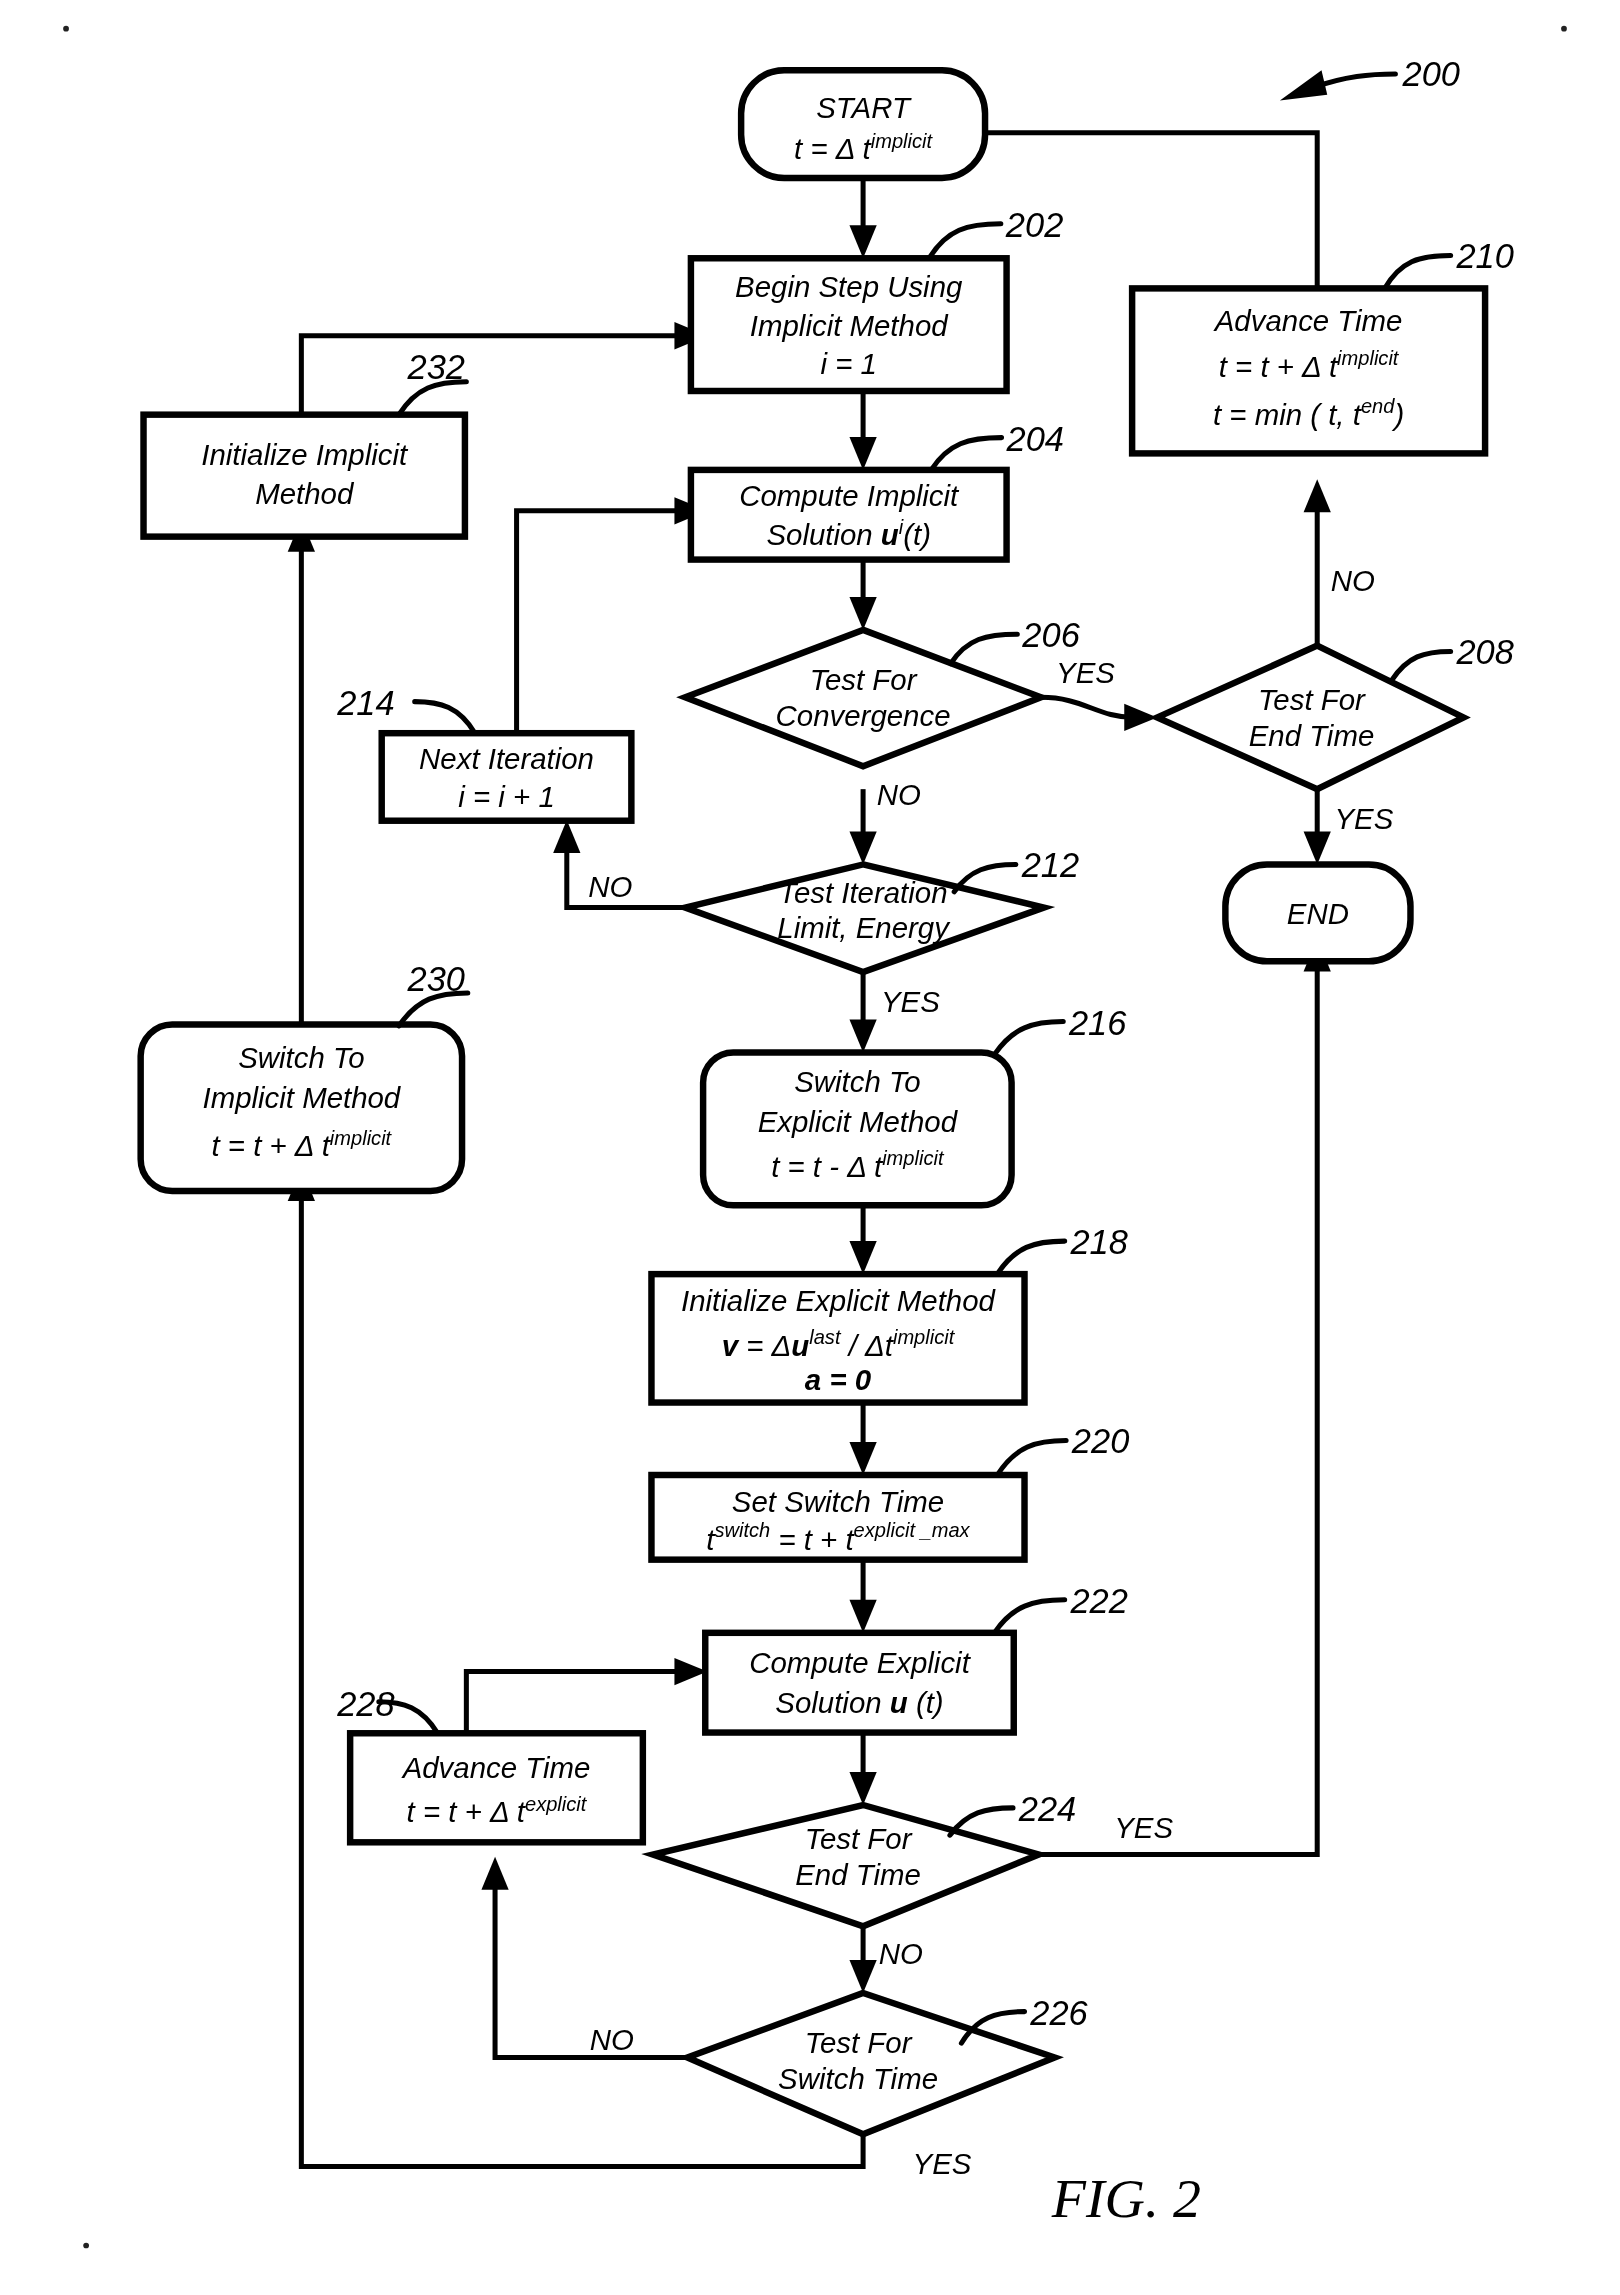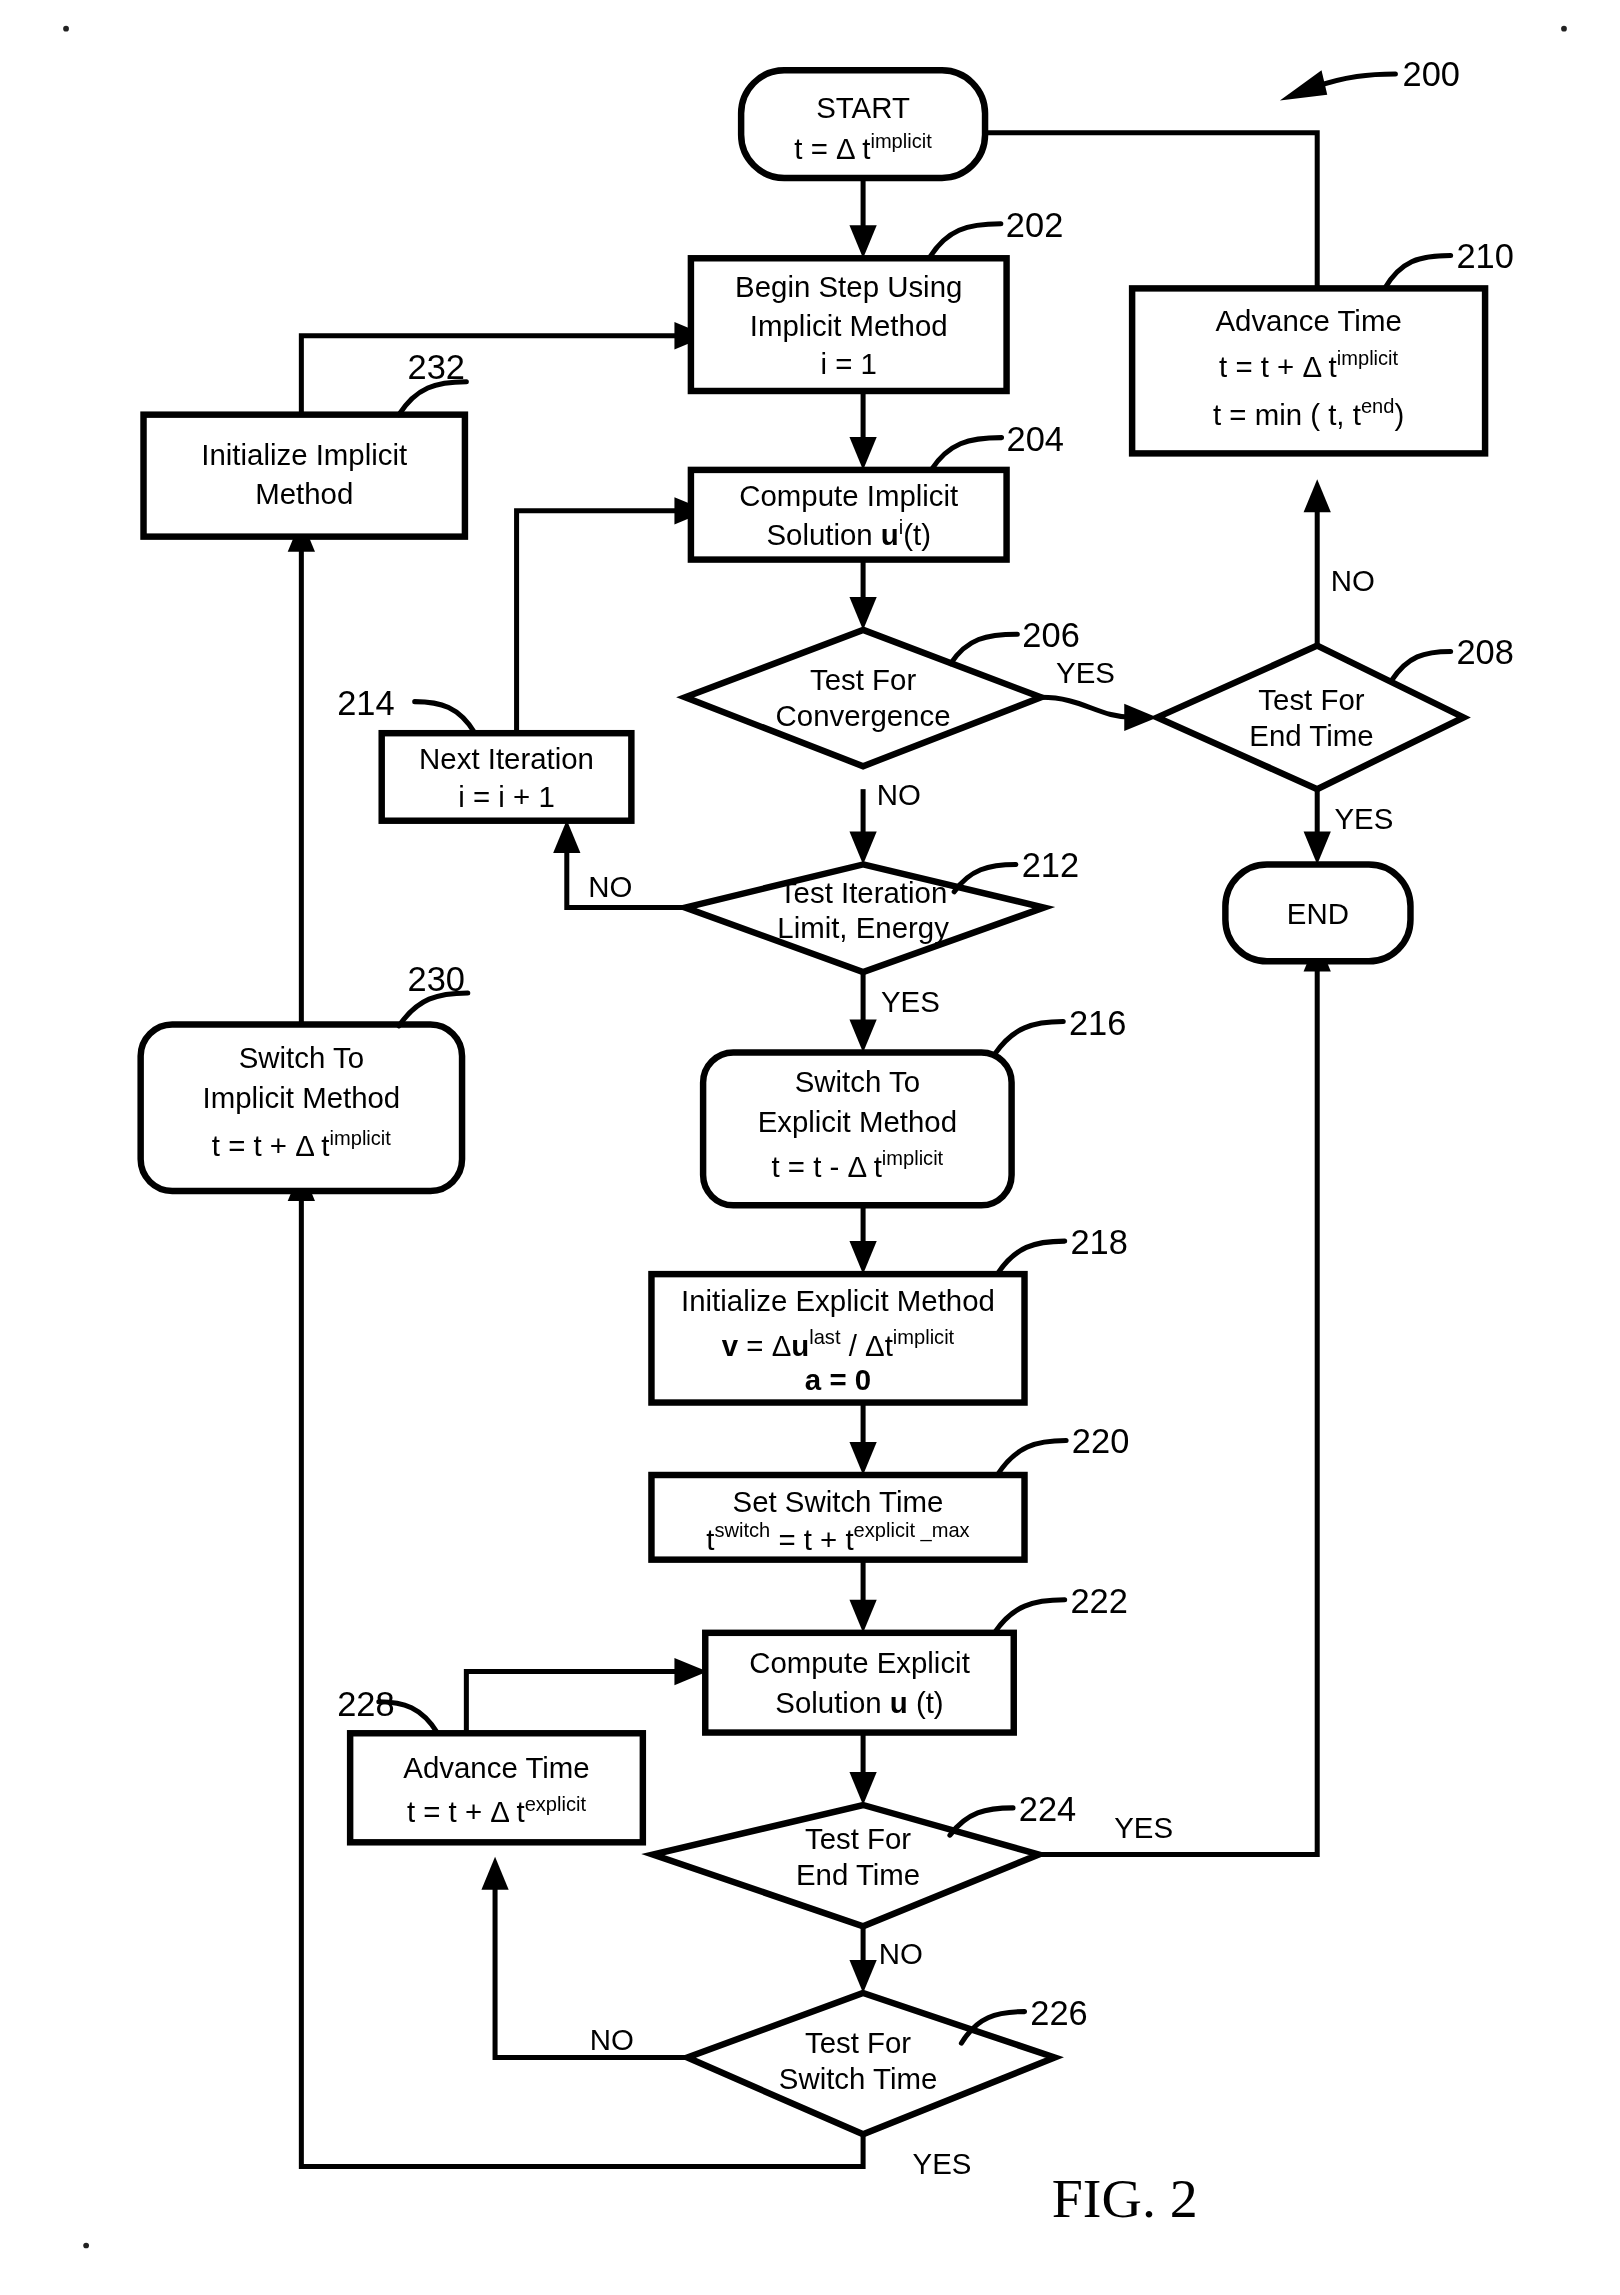--- a/index.html
+++ b/index.html
@@ -13,20 +13,21 @@
     height: 2295px;
     position: relative;
     font-family: "Liberation Sans", sans-serif;
     overflow: hidden;
   }
   #fig-root {
     position: absolute;
     top: 0; left: 0;
     width: 1620px;
     height: 1626px;
+    font-style: italic;
   }
   svg#flow {
     display: block;
     width: 1620px;
     height: 2295px;
   }
   .shape {
     fill: #ffffff;
     stroke: #000000;
     stroke-width: 9;

